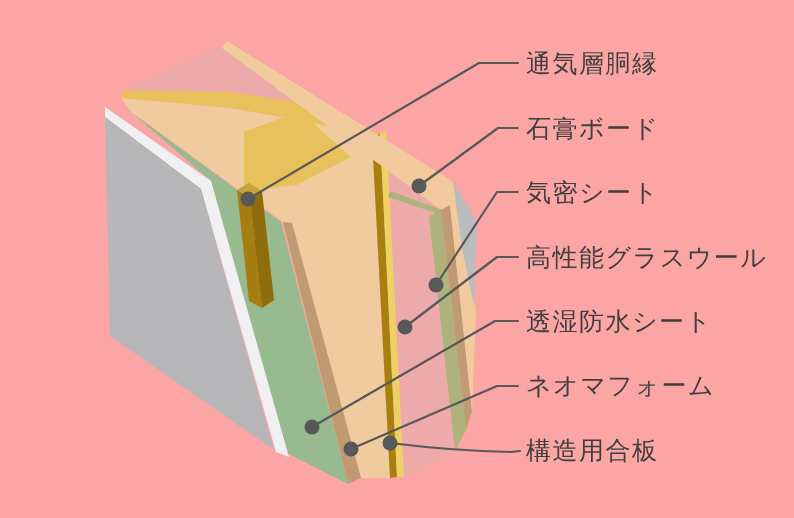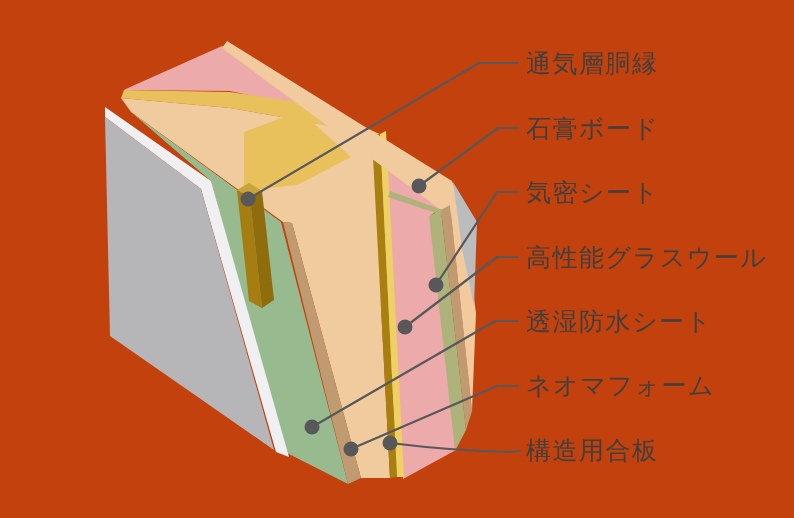--- a/index.html
+++ b/index.html
@@ -1,17 +1,17 @@
 <!DOCTYPE html>
 <html><head>
 <meta charset="utf-8">
 <style>
   html,body{margin:0;padding:0;background:#ffffff;}
   .stage{
-    position:relative;width:794px;height:518px;background:#c2410c;overflow:hidden;
+    position:relative;width:794px;height:518px;background:#fca5a5;overflow:hidden;
     font-family:"Liberation Sans","DejaVu Sans",sans-serif;
   }
   svg{display:block;}
   .callout-label{
     font-size:25px;
     letter-spacing:1.5px;
     font-family:"Liberation Sans","DejaVu Sans",sans-serif;
   }
   .leader{fill:none;stroke-width:2.2;stroke-linecap:round;stroke-linejoin:round;}
 </style>

